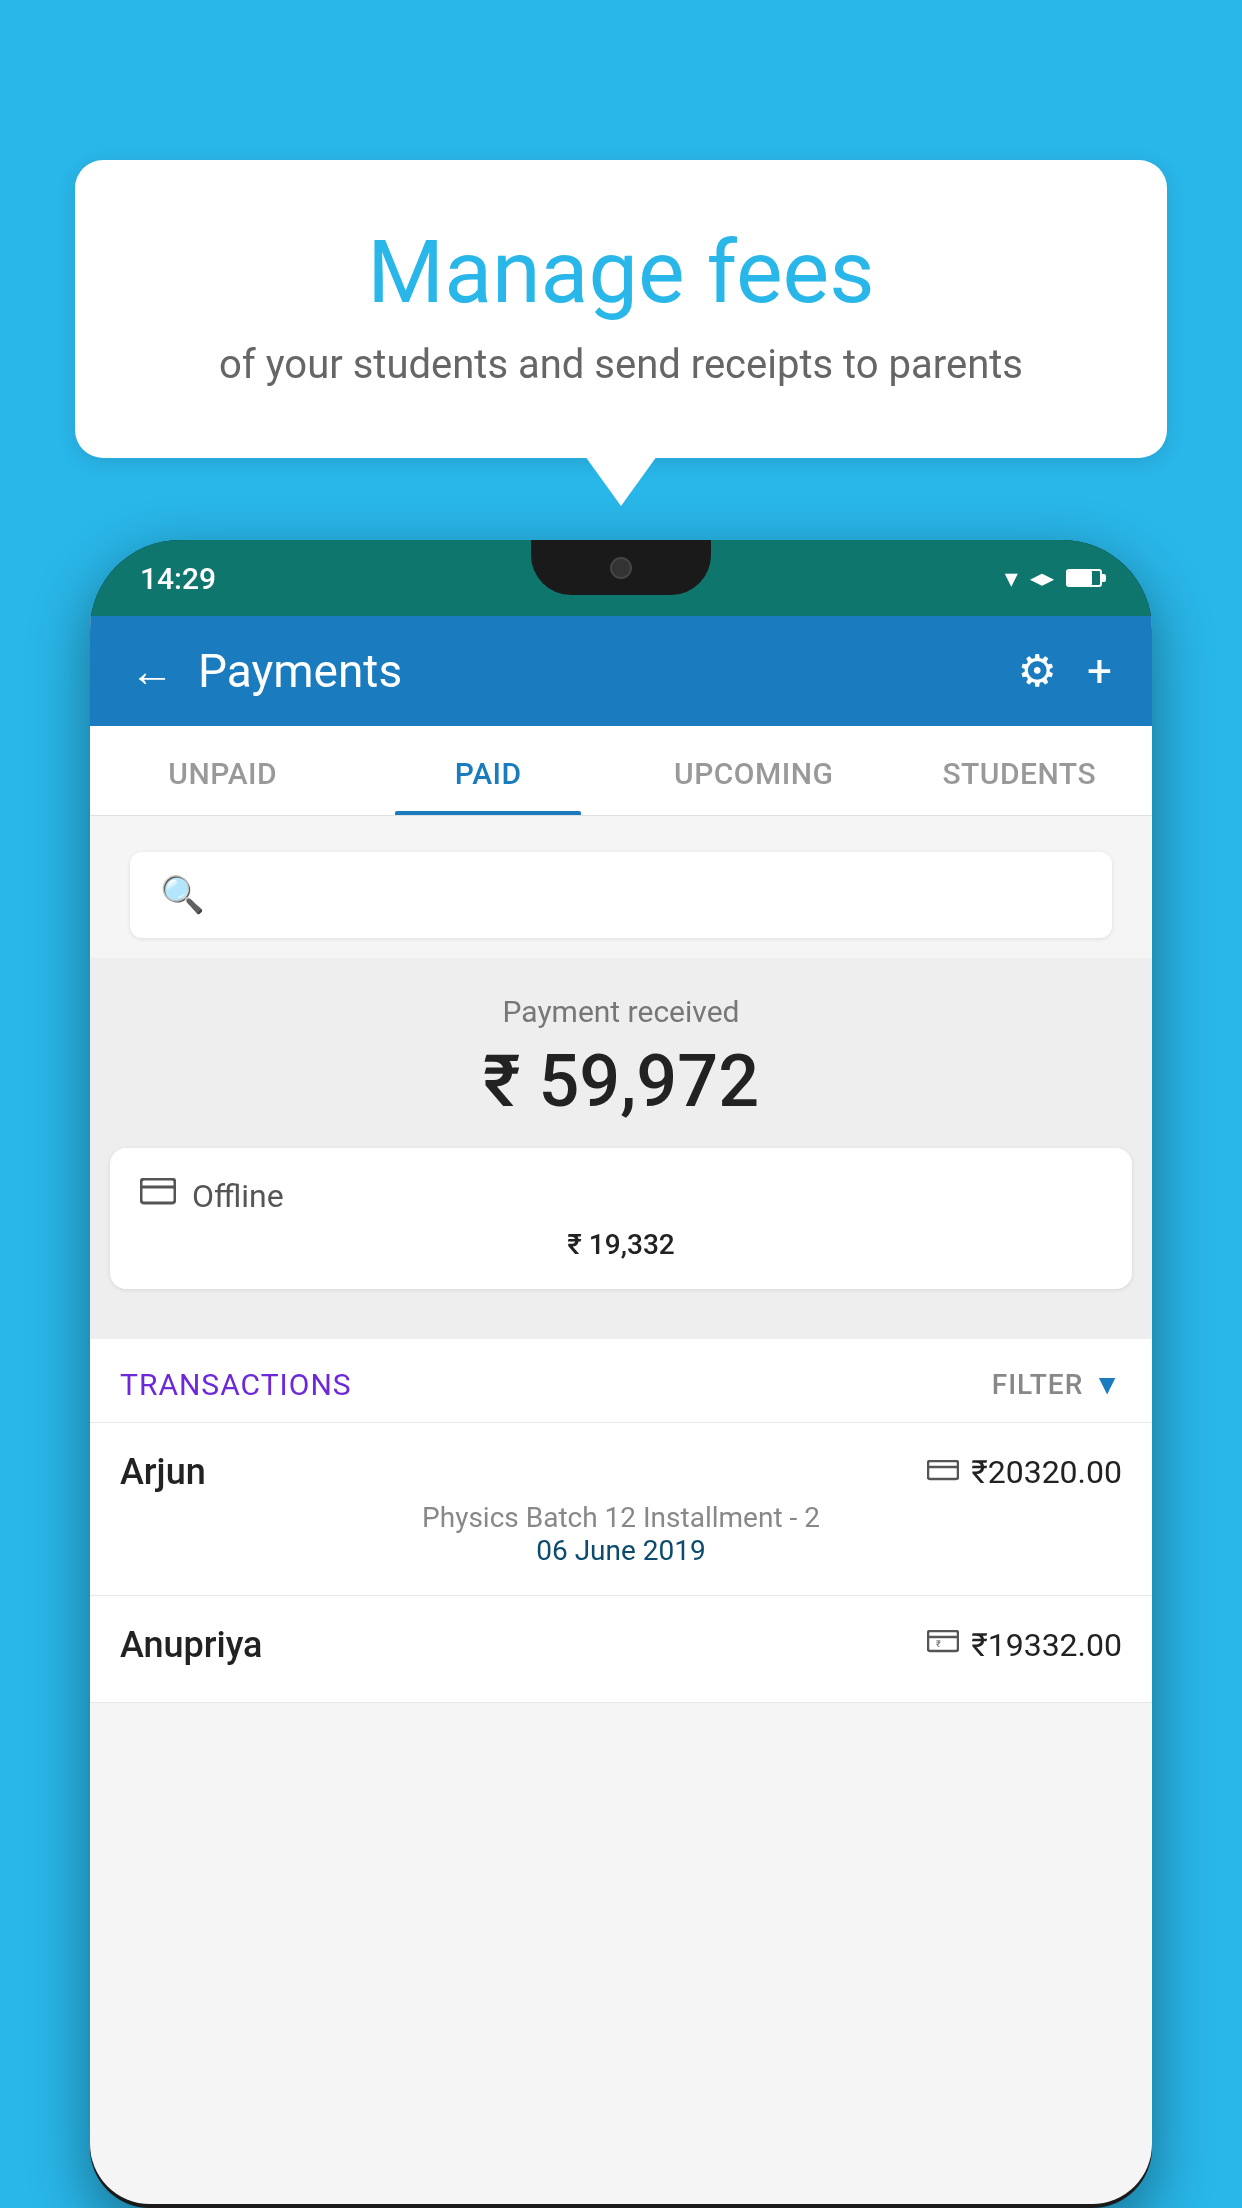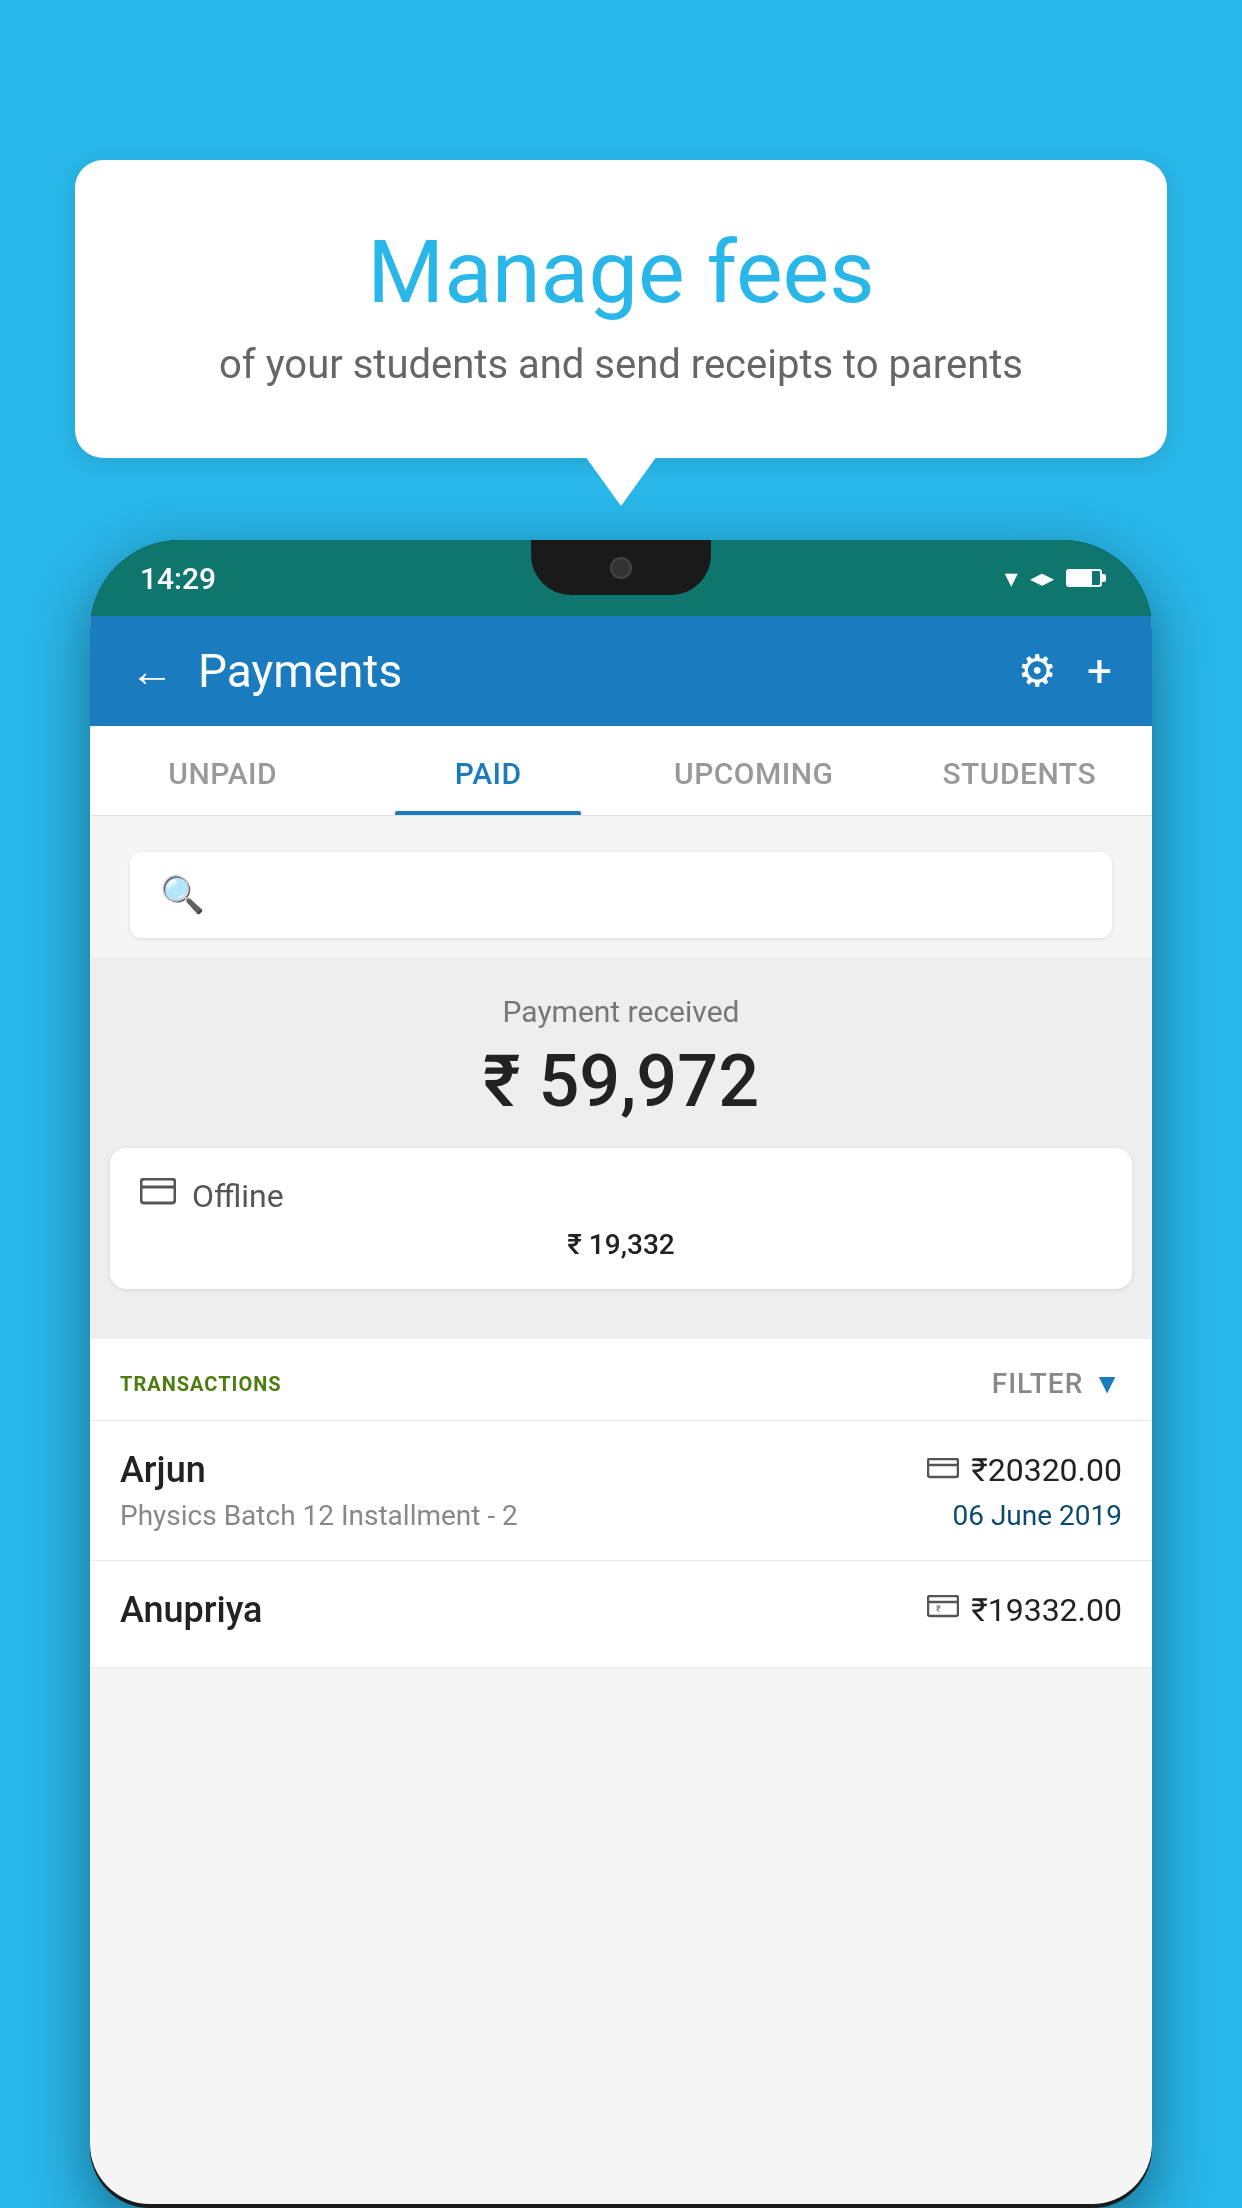--- a/index.html
+++ b/index.html
@@ -260,24 +260,24 @@
     
     .transactions-header {
       display: flex;
       align-items: center;
       justify-content: space-between;
       padding: 28px 30px 20px;
       background: white;
       border-bottom: 1px solid #e8e8e8;
     }
     .transactions-label {
-      font-size: 20px;
-      color: #4d7c0f;
+      font-size: 30px;
+      color: #6d28d9;
       letter-spacing: 1px;
-      font-weight: 700;
+      font-weight: 400;
     }
     .filter-btn {
       display: flex;
       align-items: center;
       gap: 10px;
       font-size: 28px;
       color: #888;
       letter-spacing: 1px;
       font-weight: 500;
     }
@@ -309,20 +309,21 @@
       gap: 12px;
     }
     .transaction-amount {
       font-size: 32px;
       color: #222;
     }
     .transaction-bottom {
       display: flex;
       justify-content: space-between;
       align-items: center;
+      flex-direction: column;
     }
     .transaction-course {
       font-size: 28px;
       color: #888;
     }
     .transaction-date {
       font-size: 28px;
       color: #0c4a6e;
     }
     .battery-icon {

